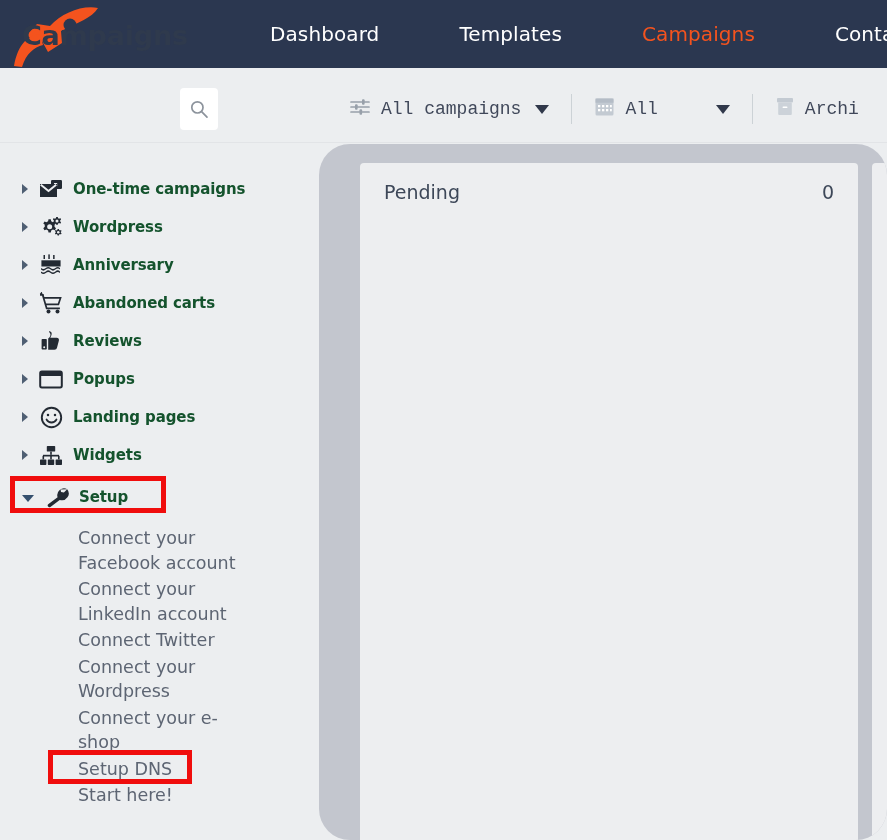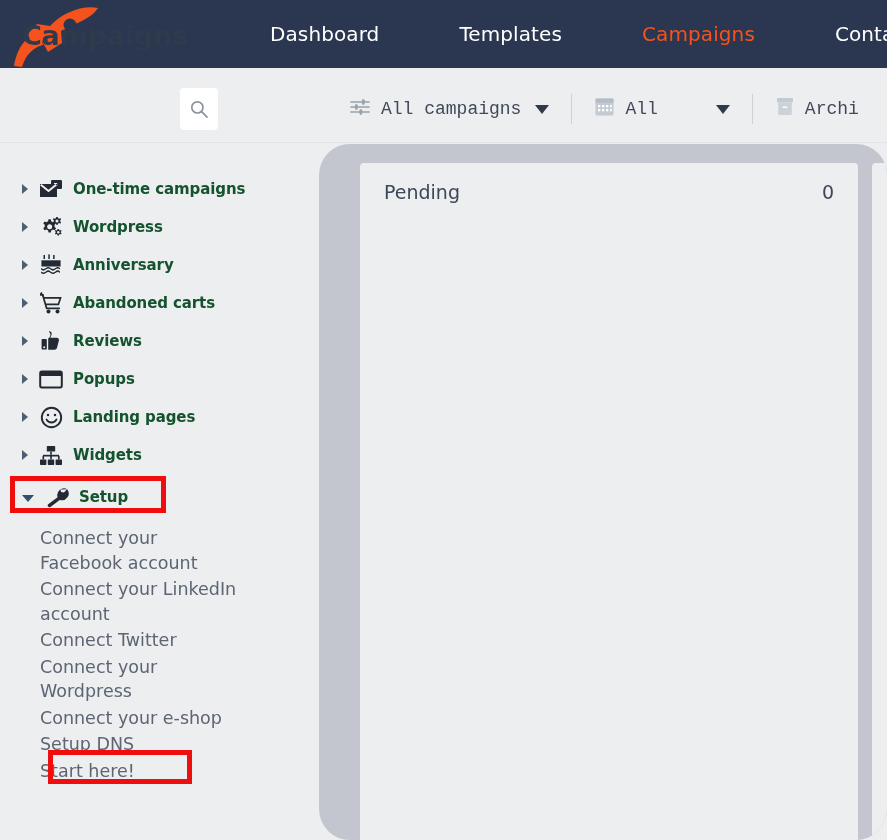--- a/index.html
+++ b/index.html
@@ -144,21 +144,21 @@
     margin-right: 9px;
   }
   .side-label {
     font-size: 15px;
     font-weight: bold;
     color: #14532d;
     white-space: nowrap;
     letter-spacing: -.1px;
   }
   .sub-item {
-    padding-left: 40px;
+    padding-left: 78px;
     padding-right: 10px;
     font-size: 17.5px;
     color: #5d6573;
     line-height: 24.5px;
     cursor: pointer;
     max-width: 250px;
   }
   .sub-item + .sub-item { margin-top: 2px; }
 
   

